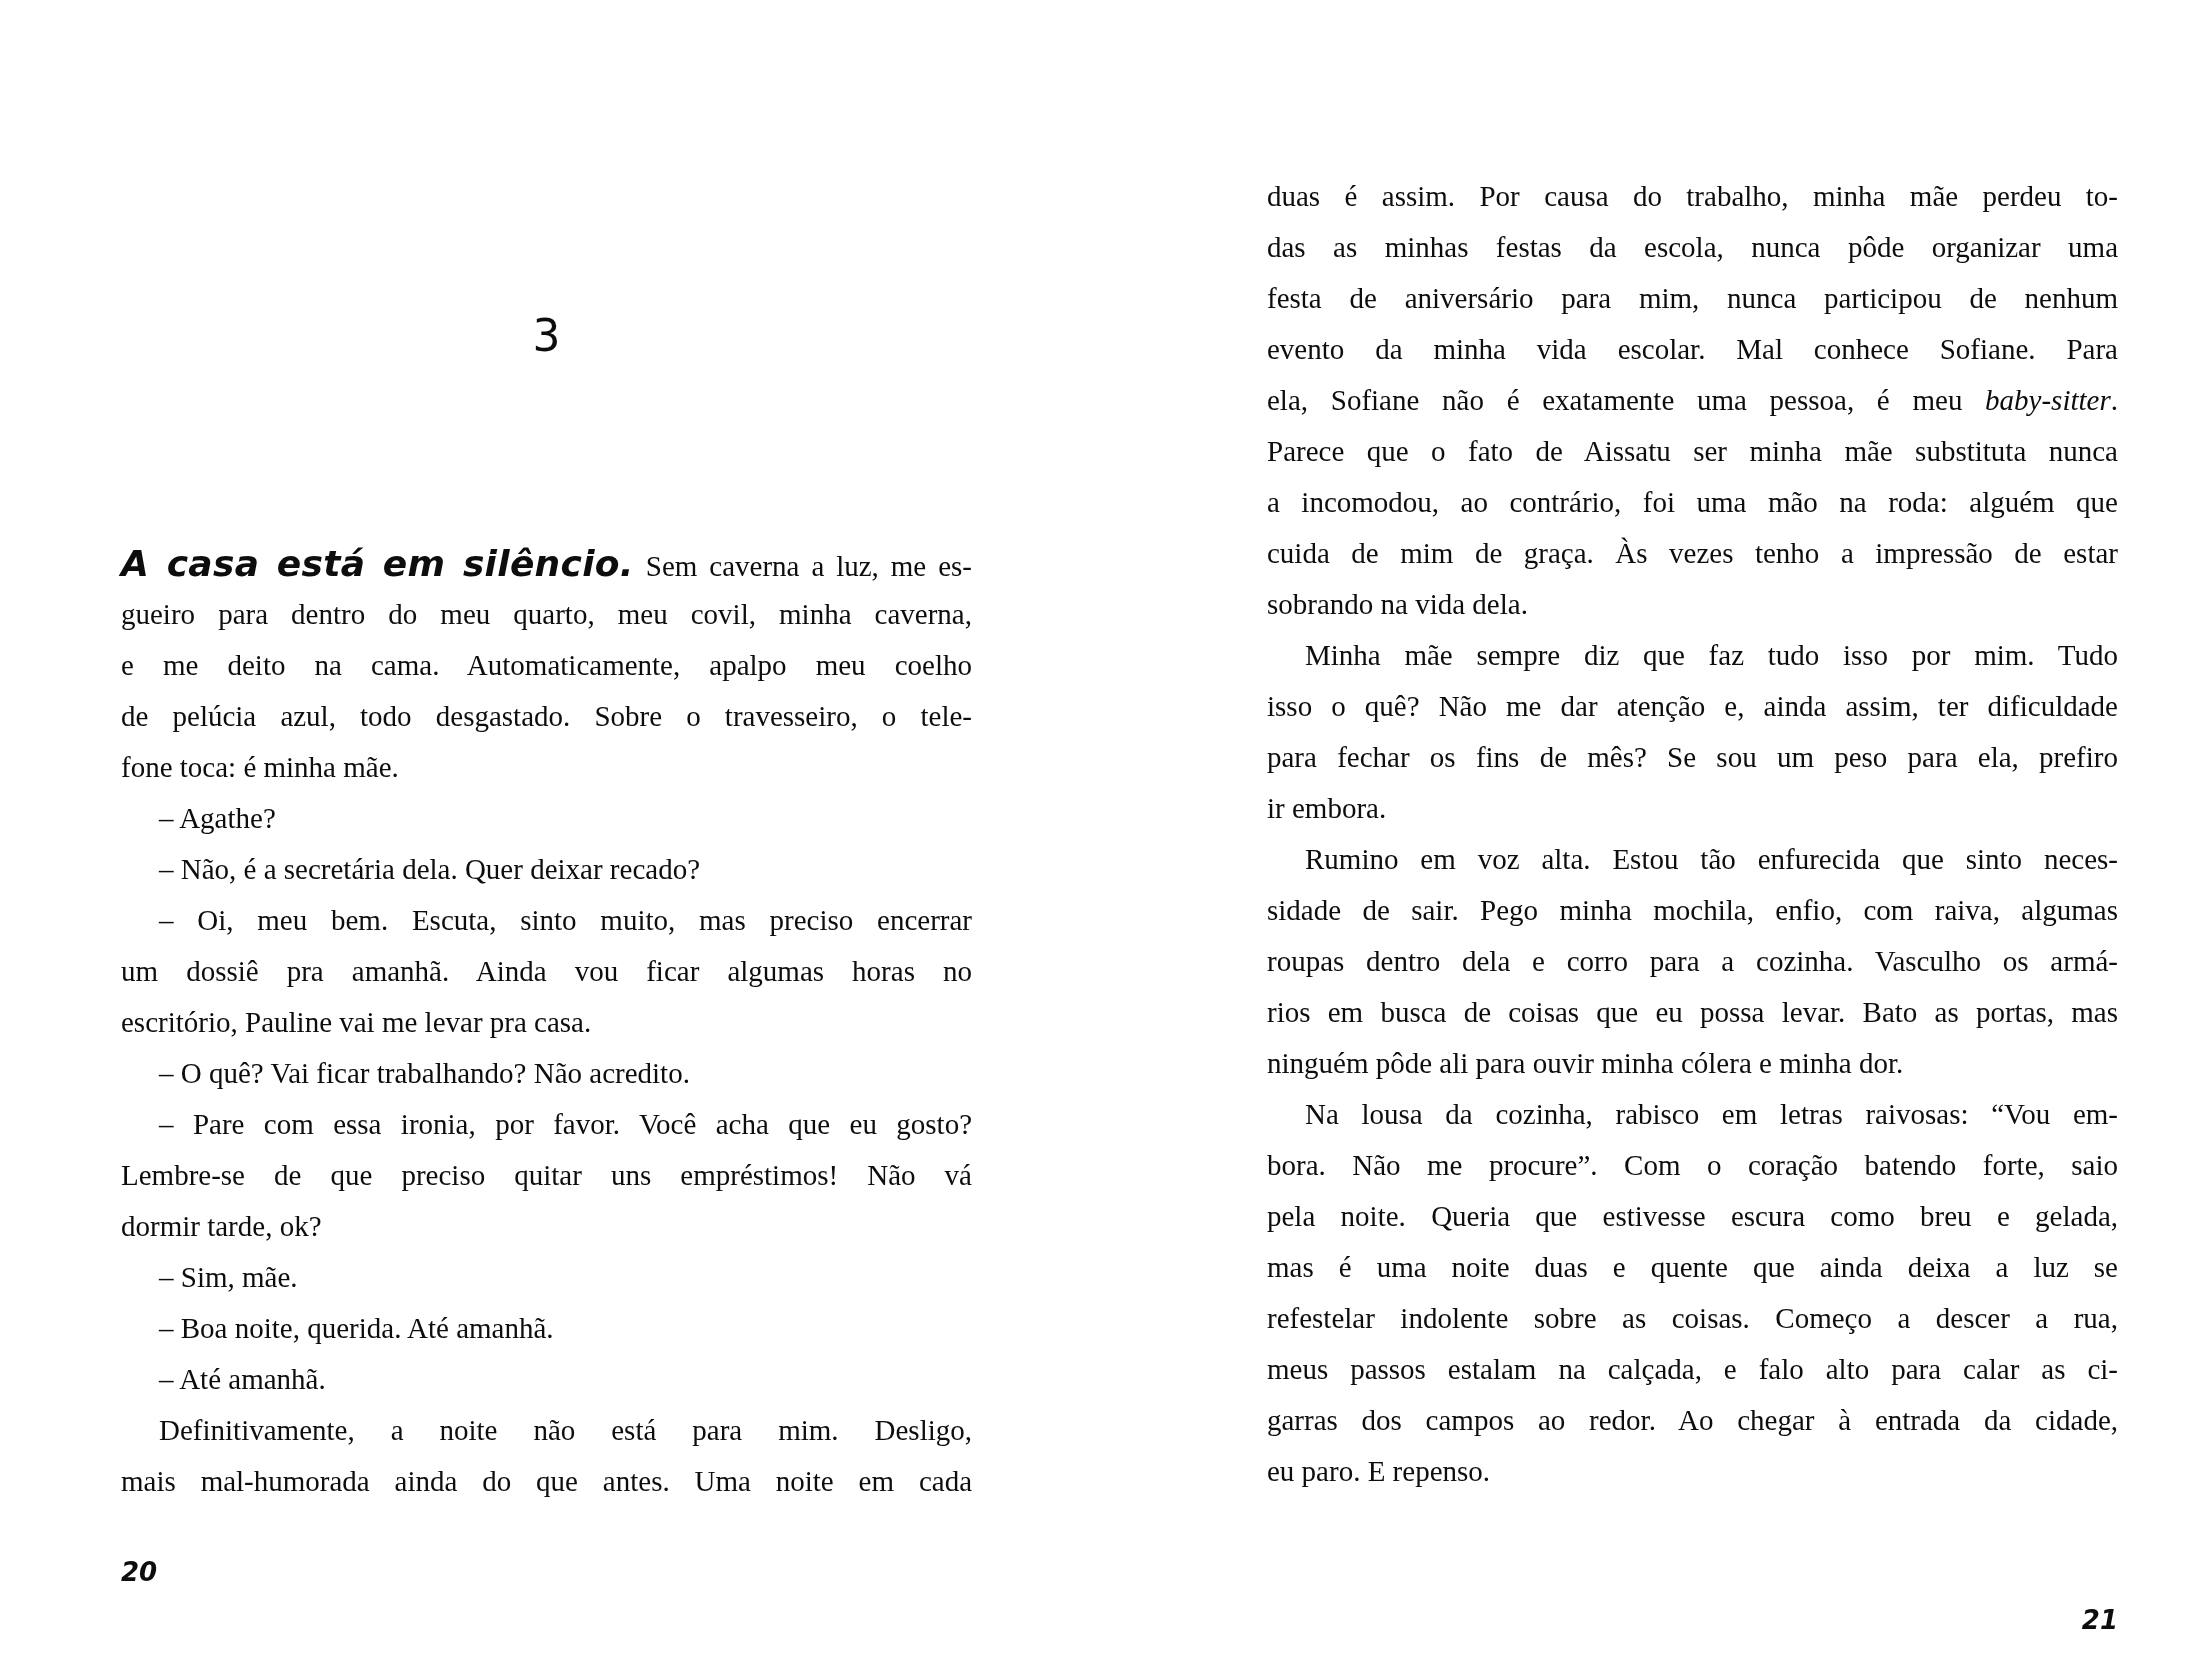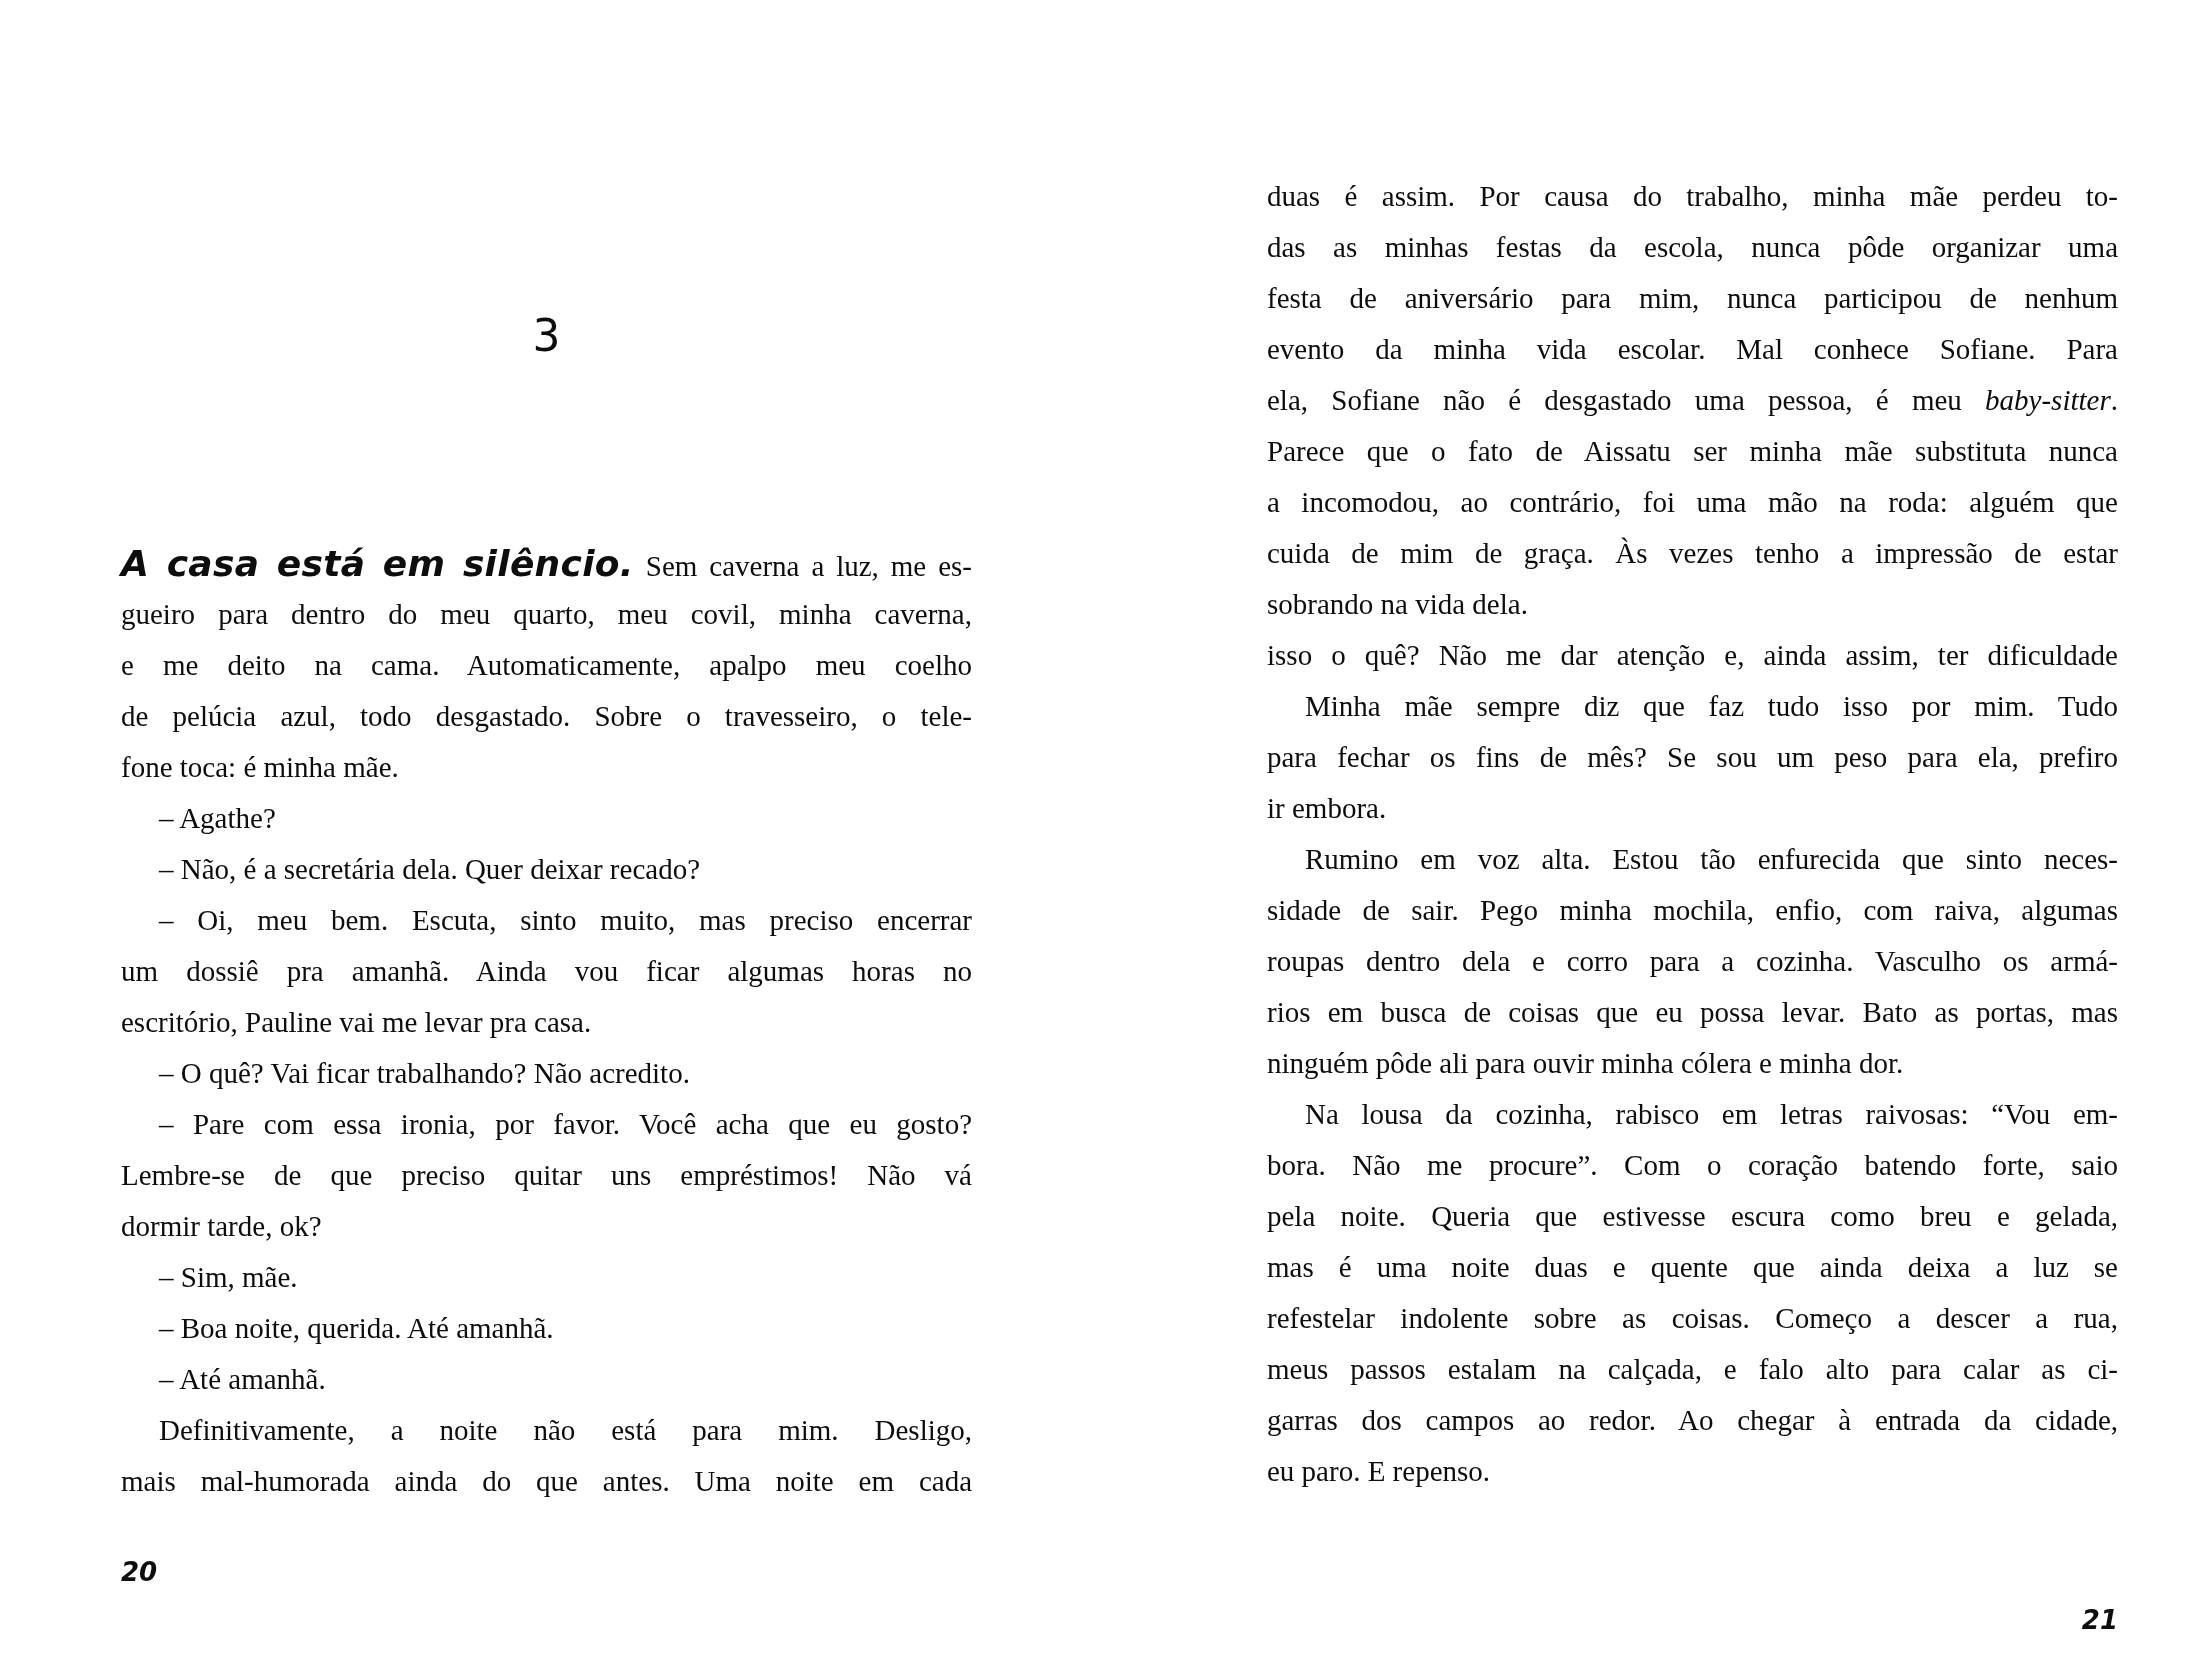--- a/index.html
+++ b/index.html
@@ -99,27 +99,27 @@
       </div>
     <div class="page-number left-num">20</div>
   </section>
 
   <section>
     <div class="body-text right-col">
         <div class="line just"><span class="sg-normal">duas é assim. Por causa do trabalho, minha mãe perdeu to-</span></div>
         <div class="line just"><span class="sg-normal">das as minhas festas da escola, nunca pôde organizar uma</span></div>
         <div class="line just"><span class="sg-normal">festa de aniversário para mim, nunca participou de nenhum</span></div>
         <div class="line just"><span class="sg-normal">evento da minha vida escolar. Mal conhece Sofiane. Para</span></div>
-        <div class="line just"><span class="sg-normal">ela, Sofiane não é desgastado uma pessoa, é meu </span><span class="sg-italic">baby-sitter</span><span class="sg-normal">.</span></div>
+        <div class="line just"><span class="sg-normal">ela, Sofiane não é exatamente uma pessoa, é meu </span><span class="sg-italic">baby-sitter</span><span class="sg-normal">.</span></div>
         <div class="line just"><span class="sg-normal">Parece que o fato de Aissatu ser minha mãe substituta nunca</span></div>
         <div class="line just"><span class="sg-normal">a incomodou, ao contrário, foi uma mão na roda: alguém que</span></div>
         <div class="line just"><span class="sg-normal">cuida de mim de graça. Às vezes tenho a impressão de estar</span></div>
         <div class="line"><span class="sg-normal">sobrando na vida dela.</span></div>
+        <div class="line just ind"><span class="sg-normal">Minha mãe sempre diz que faz tudo isso por mim. Tudo</span></div>
         <div class="line just"><span class="sg-normal">isso o quê? Não me dar atenção e, ainda assim, ter dificuldade</span></div>
-        <div class="line just ind"><span class="sg-normal">Minha mãe sempre diz que faz tudo isso por mim. Tudo</span></div>
         <div class="line just"><span class="sg-normal">para fechar os fins de mês? Se sou um peso para ela, prefiro</span></div>
         <div class="line"><span class="sg-normal">ir embora.</span></div>
         <div class="line just ind"><span class="sg-normal">Rumino em voz alta. Estou tão enfurecida que sinto neces-</span></div>
         <div class="line just"><span class="sg-normal">sidade de sair. Pego minha mochila, enfio, com raiva, algumas</span></div>
         <div class="line just"><span class="sg-normal">roupas dentro dela e corro para a cozinha. Vasculho os armá-</span></div>
         <div class="line just"><span class="sg-normal">rios em busca de coisas que eu possa levar. Bato as portas, mas</span></div>
         <div class="line"><span class="sg-normal">ninguém pôde ali para ouvir minha cólera e minha dor.</span></div>
         <div class="line just ind"><span class="sg-normal">Na lousa da cozinha, rabisco em letras raivosas: “Vou em-</span></div>
         <div class="line just"><span class="sg-normal">bora. Não me procure”. Com o coração batendo forte, saio</span></div>
         <div class="line just"><span class="sg-normal">pela noite. Queria que estivesse escura como breu e gelada,</span></div>

